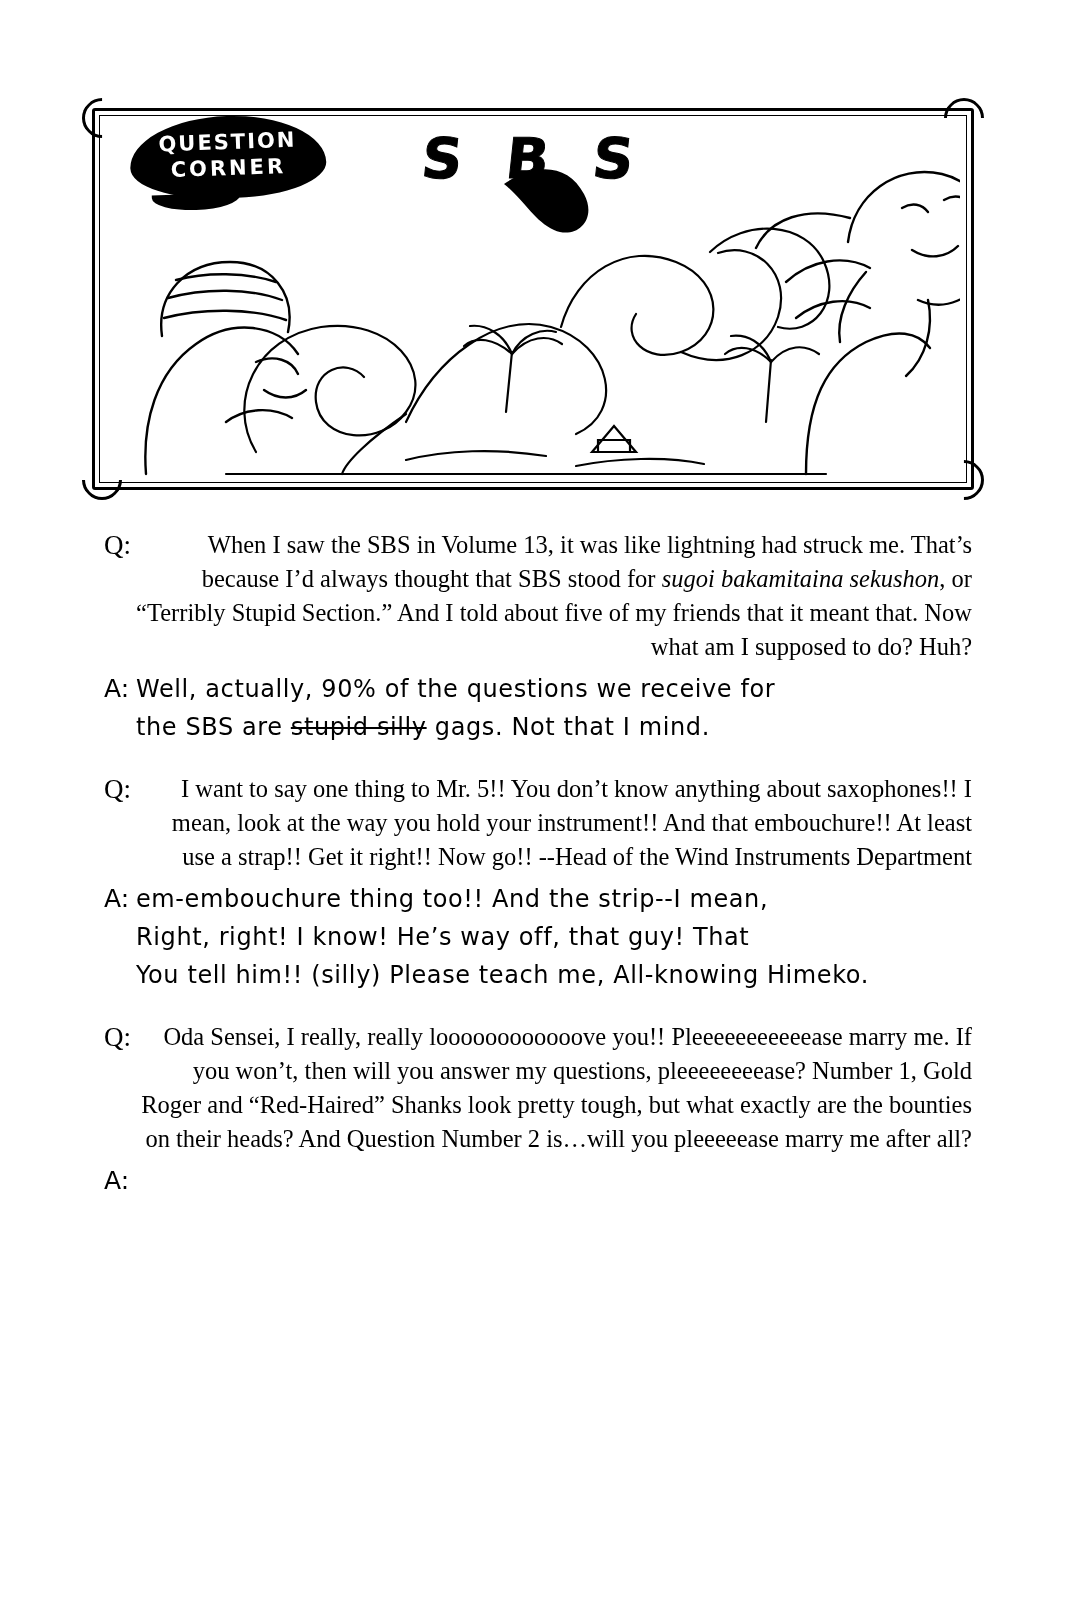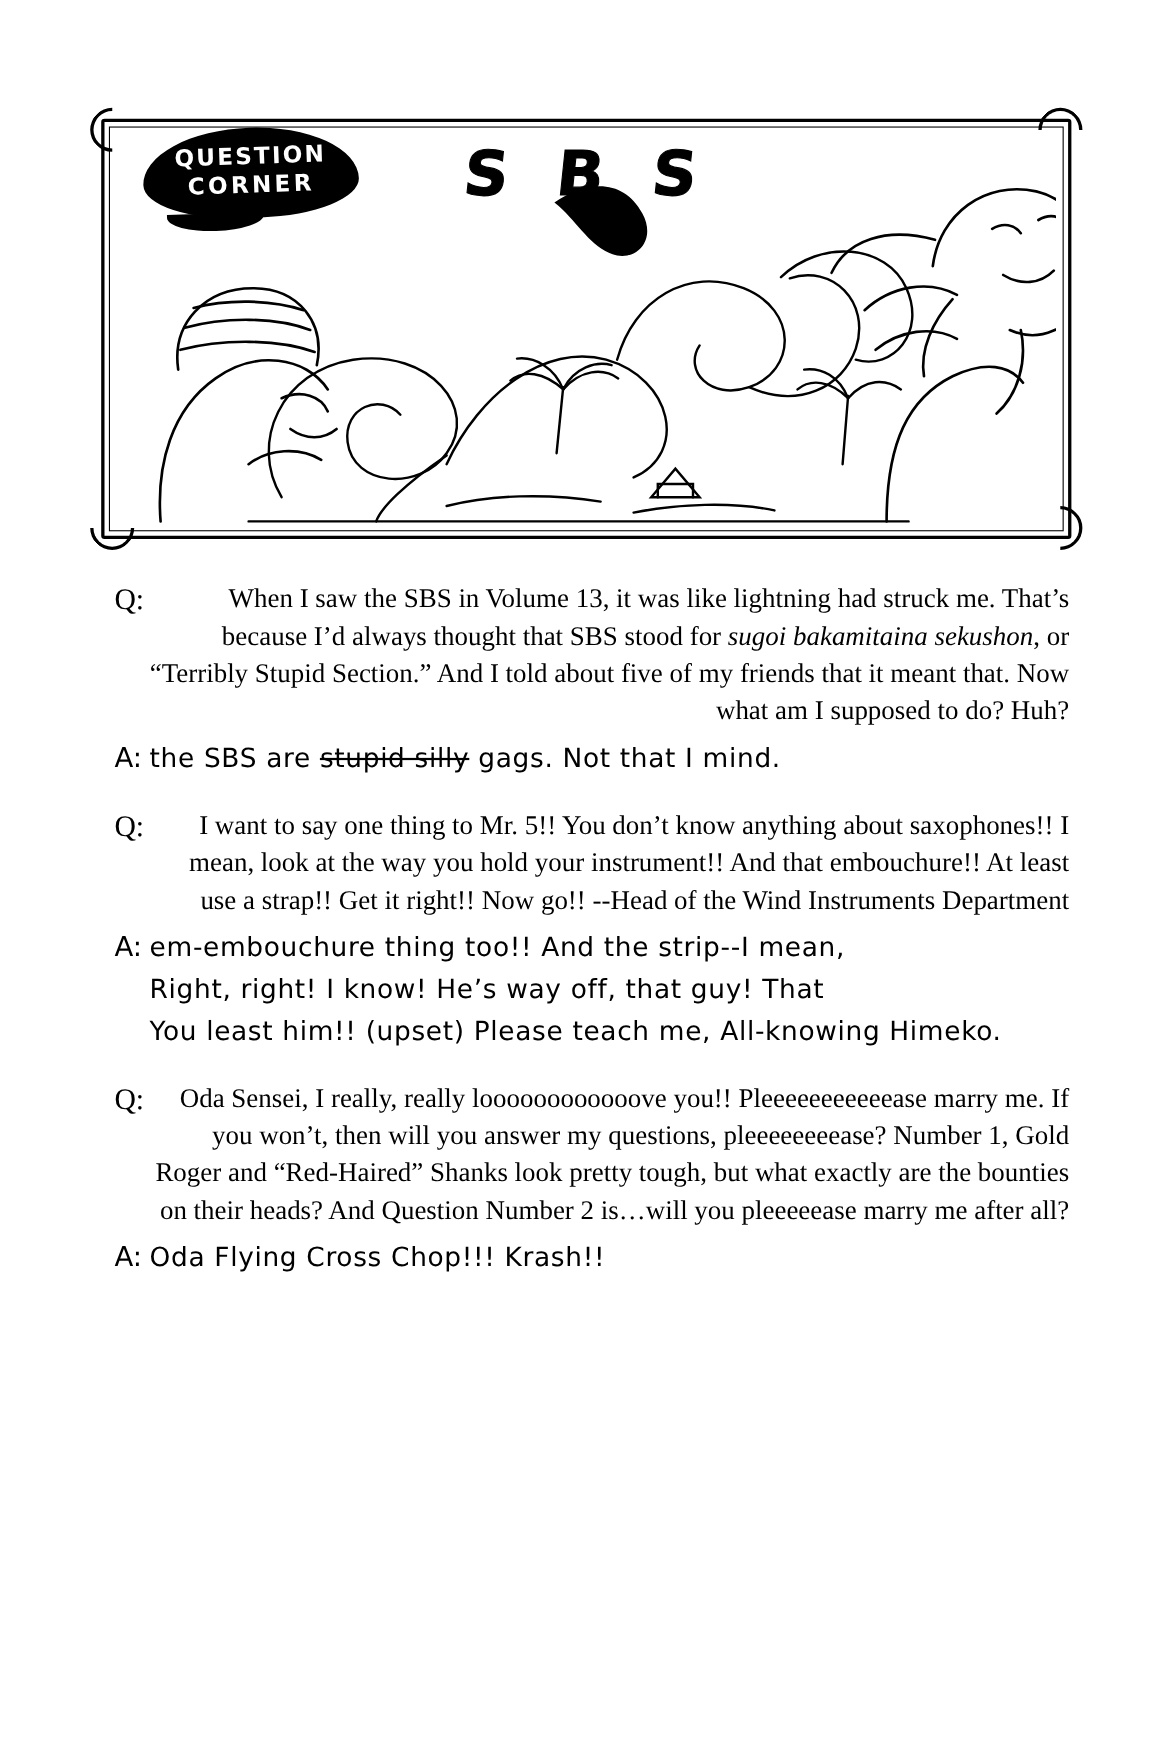--- a/index.html
+++ b/index.html
@@ -251,47 +251,47 @@
   <div class="qa-body">
 
     <div class="qa-block">
       <div class="q-row">
         <div class="q-marker">Q:</div>
         <div class="q-text"><span>When I saw the SBS in Volume 13, it was like lightning had struck me. That’s because I’d always thought that SBS stood for </span><span class="it">sugoi bakamitaina sekushon</span><span>, or “Terribly Stupid Section.” And I told about five of my friends that it meant that. Now what am I supposed to do? Huh?</span></div>
       </div>
       <div class="a-row">
         <div class="a-marker">A:</div>
         <div class="a-text">
+          <span class="a-line"><span>Well, actually, 90% of the questions we receive for</span></span>
           <span class="a-line"><span>the SBS are </span><span class="strike">stupid silly</span><span> gags. Not that I mind.</span></span>
         </div>
       </div>
     </div>
 
     <div class="qa-block">
       <div class="q-row">
         <div class="q-marker">Q:</div>
         <div class="q-text">I want to say one thing to Mr. 5!! You don’t know anything about saxophones!! I mean, look at the way you hold your instrument!! And that embouchure!! At least use a strap!! Get it right!! Now go!! --Head of the Wind Instruments Department</div>
       </div>
       <div class="a-row">
         <div class="a-marker">A:</div>
         <div class="a-text">
           <span class="a-line">em-embouchure thing too!! And the strip--I mean,</span>
           <span class="a-line">Right, right! I know! He’s way off, that guy! That</span>
-          <span class="a-line">You least him!! (upset) Please teach me, All-knowing Himeko.</span>
+          <span class="a-line">You tell him!! (silly) Please teach me, All-knowing Himeko.</span>
         </div>
       </div>
     </div>
 
     <div class="qa-block">
       <div class="q-row">
         <div class="q-marker">Q:</div>
         <div class="q-text">Oda Sensei, I really, really loooooooooooove you!! Pleeeeeeeeeeease marry me. If you won’t, then will you answer my questions, pleeeeeeeease? Number 1, Gold Roger and “Red-Haired” Shanks look pretty tough, but what exactly are the bounties on their heads? And Question Number 2 is…will you pleeeeease marry me after all?</div>
       </div>
       <div class="a-row">
         <div class="a-marker">A:</div>
         <div class="a-text">
-          <span class="a-line">Oda Flying Cross Chop!!! Krash!!</span>
         </div>
       </div>
     </div>
 
   </div>
 </div>
 
 </body></html>

